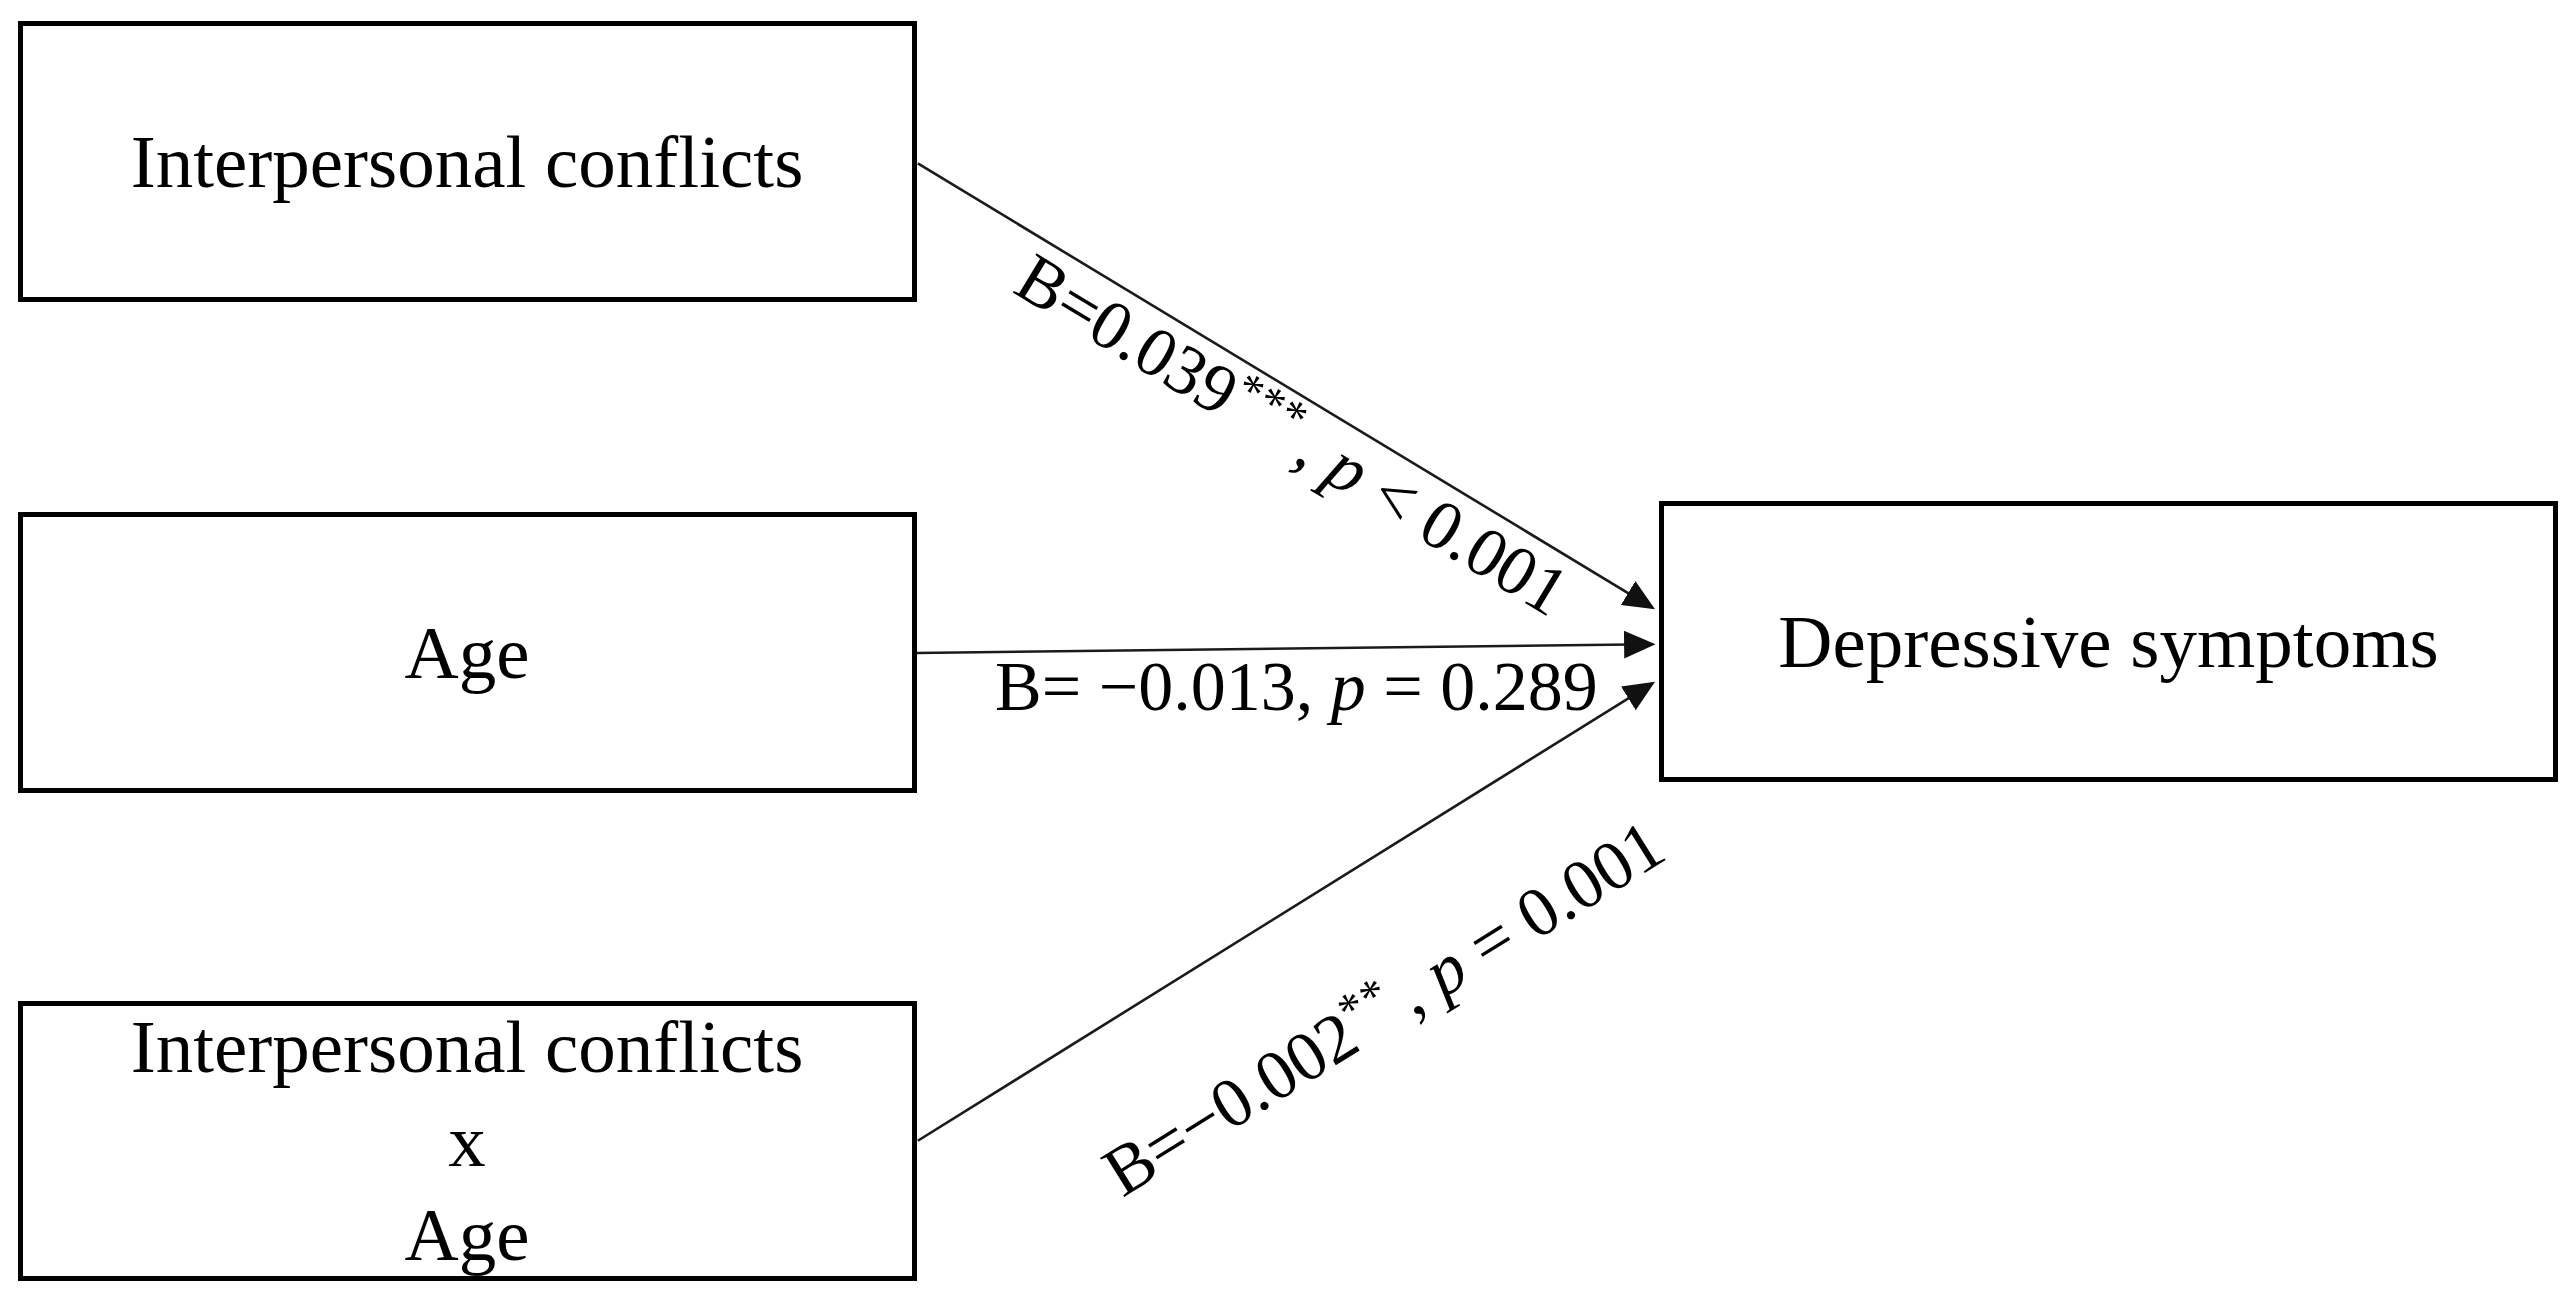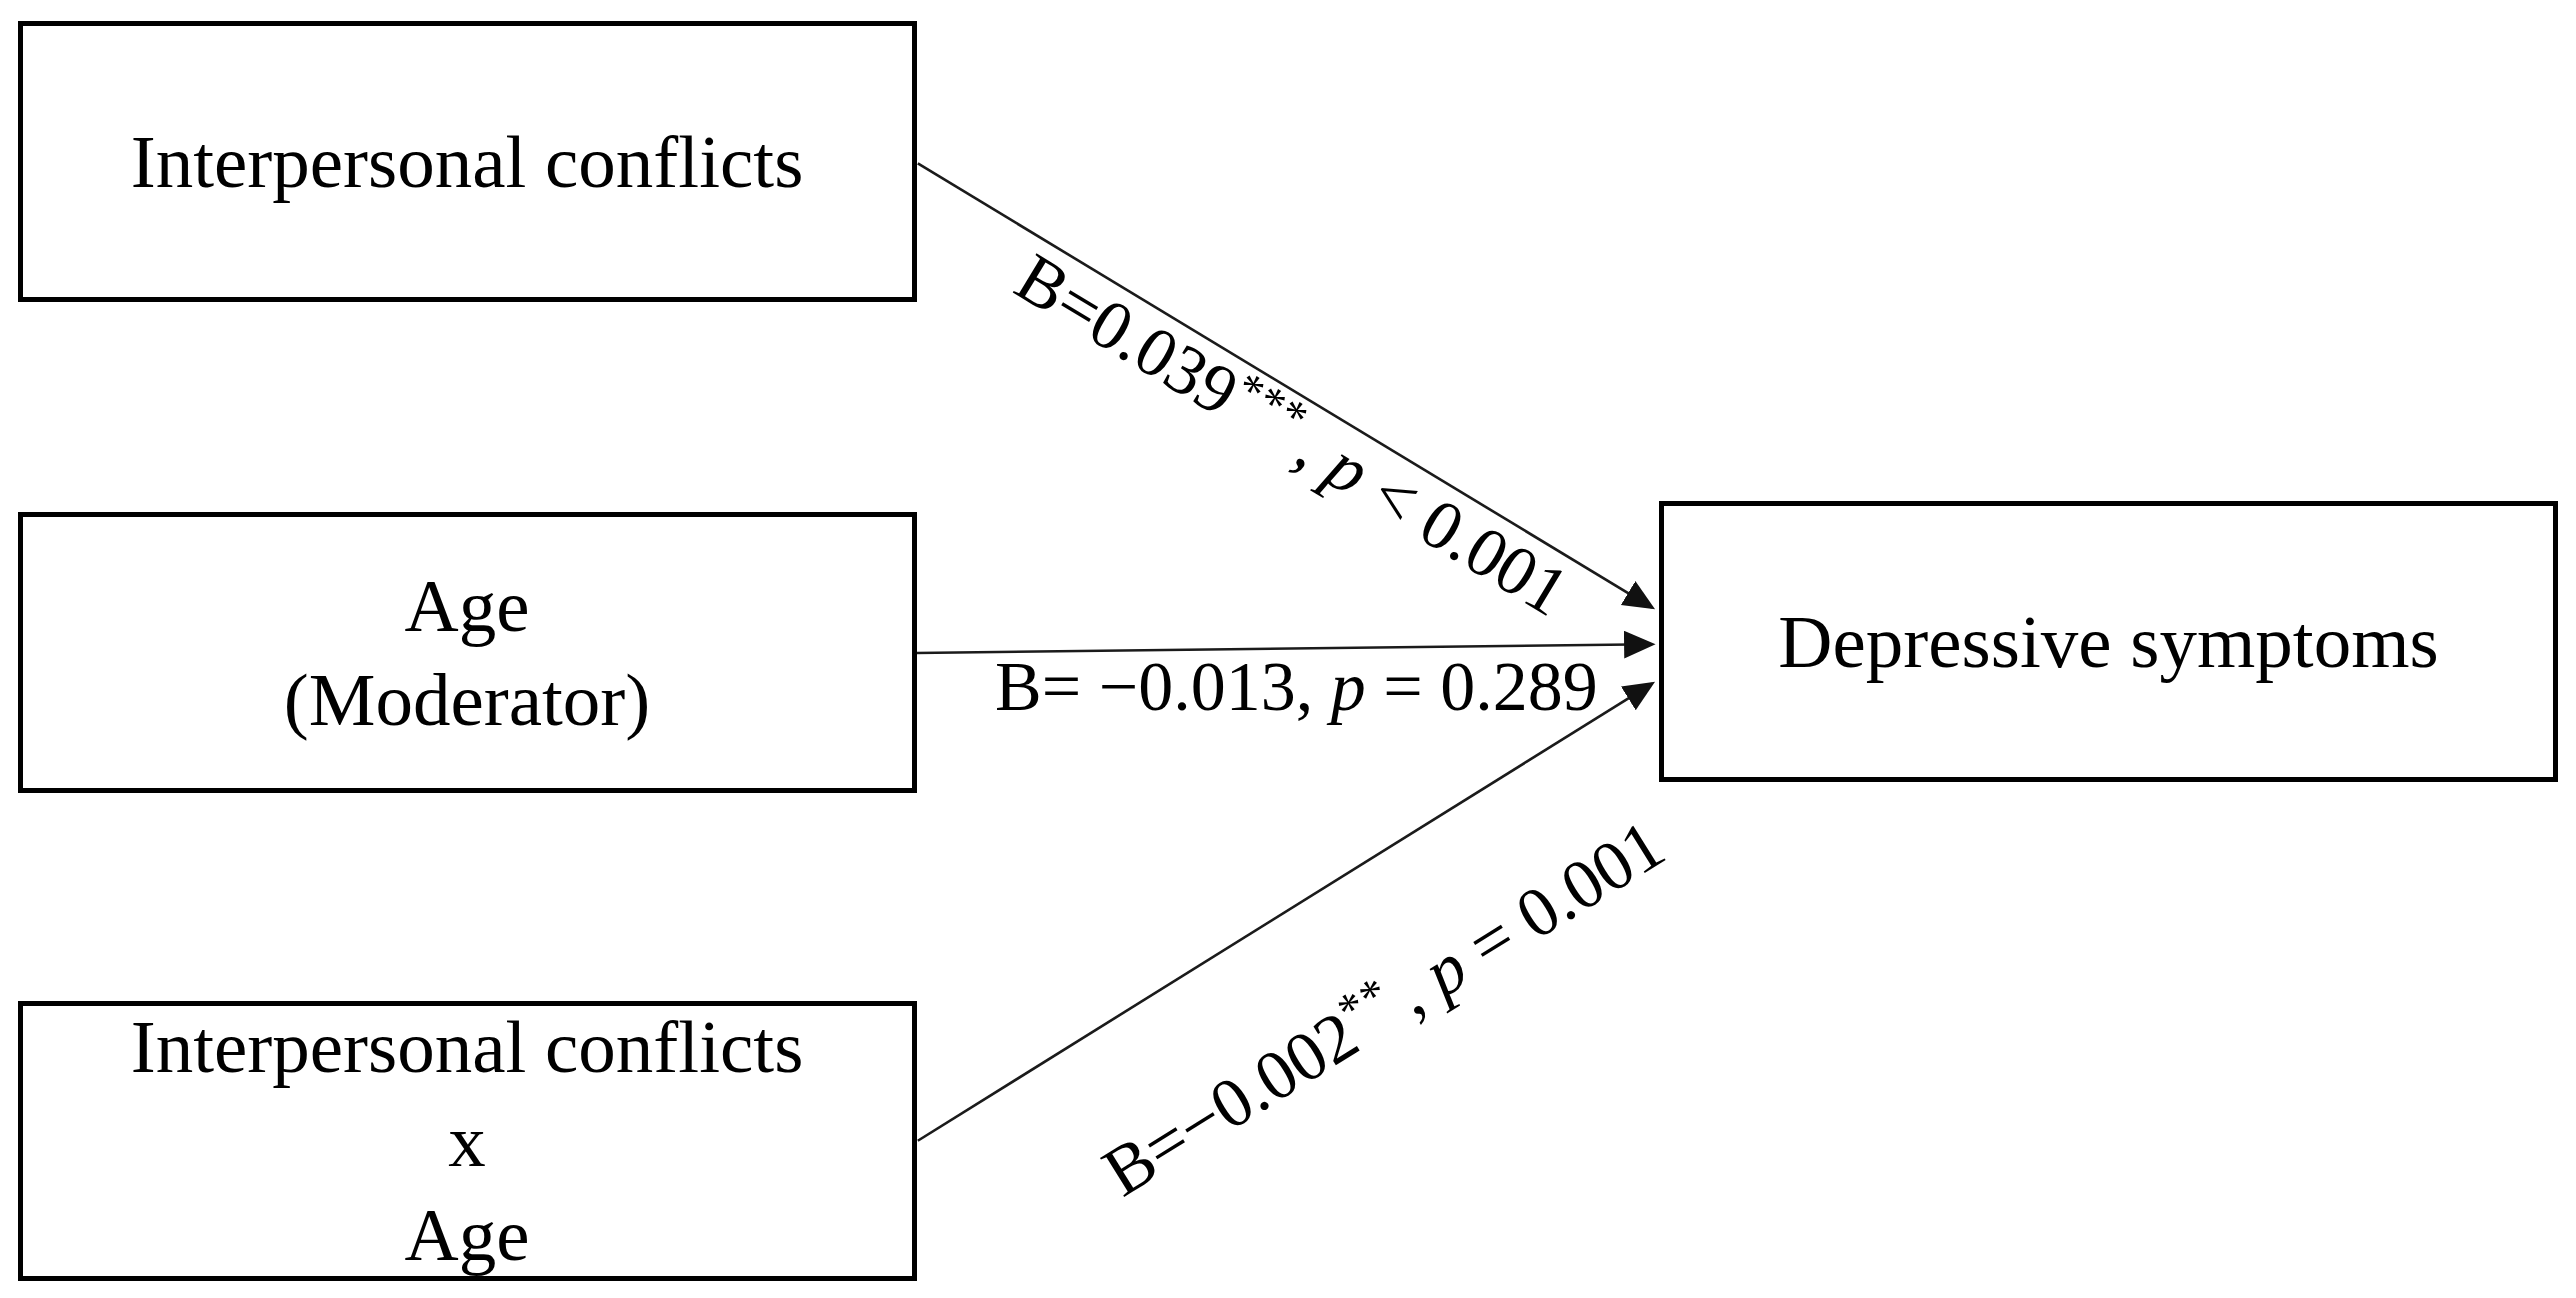--- a/index.html
+++ b/index.html
@@ -59,21 +59,20 @@
     <line x1="1048" y1="747" x2="1890" y2="737" marker-end="url(#ah)"></line>
     <line x1="1050" y1="1305" x2="1890" y2="782" marker-end="url(#ah)"></line>
   </svg>
 
   <div class="box" style="left:17.5px;top:21px;width:899px;height:281px;">
     <span>Interpersonal conflicts</span>
   </div>
 
   <div class="box" style="left:17.5px;top:512px;width:899px;height:281px;">
     <span>Age</span>
-    <span>(Moderator)</span>
   </div>
 
   <div class="box" style="left:17.5px;top:1001px;width:899px;height:280px;">
     <span>Interpersonal conflicts</span>
     <span>x</span>
     <span>Age</span>
   </div>
 
   <div class="box" style="left:1659px;top:501px;width:899px;height:281px;align-items:center;">
     <span>Depressive symptoms</span>

